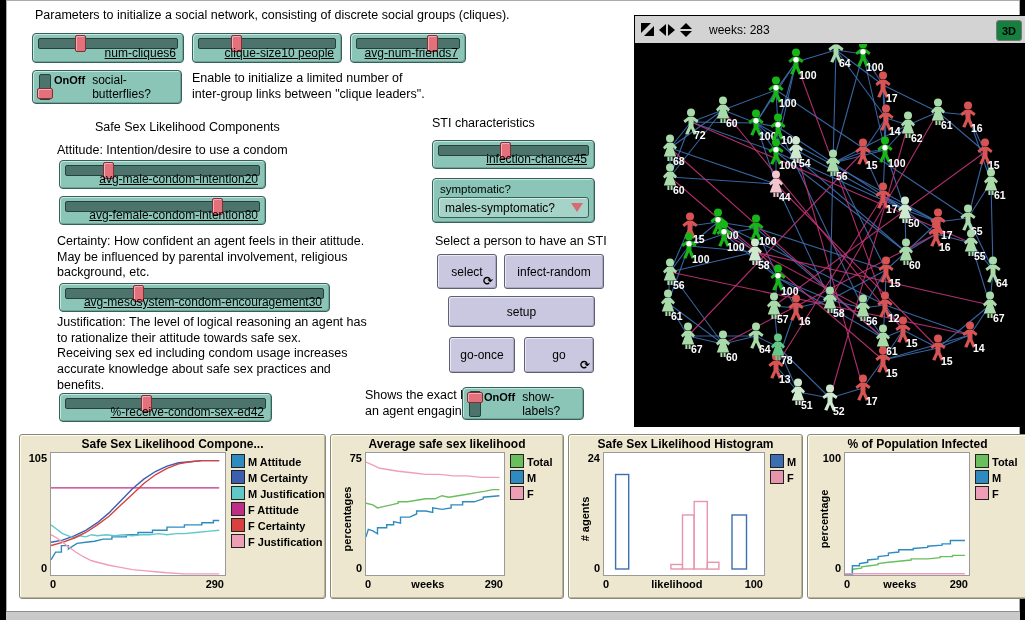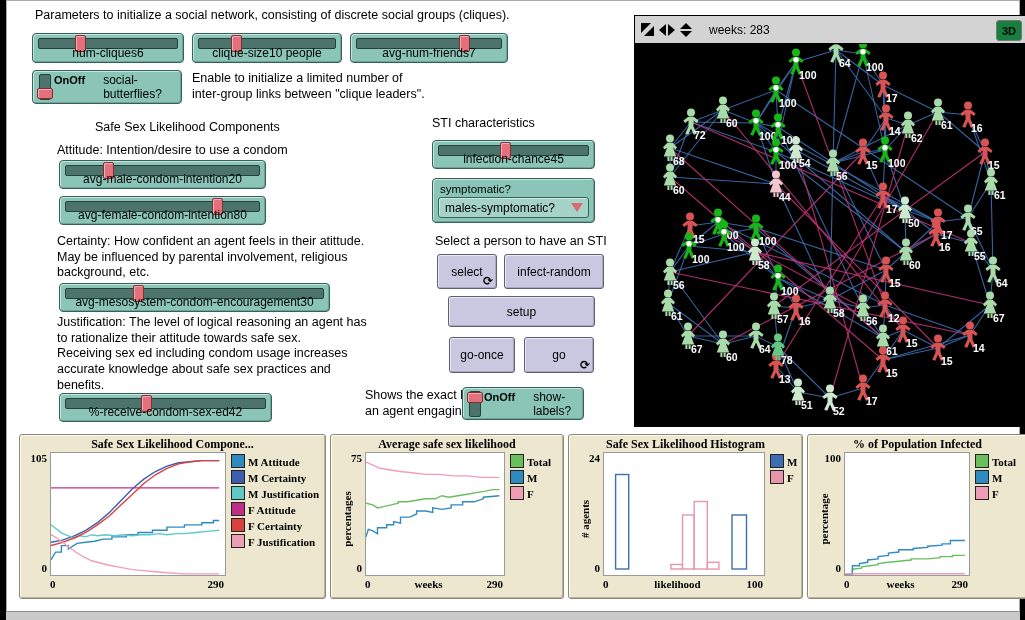--- a/index.html
+++ b/index.html
@@ -8,32 +8,32 @@
   .panel{position:absolute;left:6px;top:0;width:1014px;height:612px;background:#fff;border:1px solid #aaa;box-sizing:border-box;}
   .bottom-strip{position:absolute;left:6px;bottom:0;width:1014px;height:8px;background:#c9c9c9;border-top:1px solid #8e8e8e;}
   .note{position:absolute;font-size:12.5px;line-height:1.25;white-space:pre-line;}
 
   
   .nl-slider{position:absolute;background:#8BC5B8;border:1px solid #33625A;border-radius:4px;
       box-shadow:inset 1px 1px 0 rgba(255,255,255,.55), inset -1px -1px 0 rgba(0,0,0,.18);box-sizing:border-box;}
   .sl-track{position:absolute;left:5px;right:5px;top:4px;height:9px;background:#4D746C;border:1px solid #24413C;border-radius:2px;}
   .sl-handle{position:absolute;top:-4px;width:9px;height:15px;background:#E3717C;border:1px solid #7E2F38;border-radius:2px;
       box-shadow:inset 1px 1px 0 #F4ADB4;}
-  .sl-row{position:absolute;left:7px;right:7px;bottom:2px;display:flex;justify-content:center;font-size:12px;}
+  .sl-row{position:absolute;left:7px;right:7px;bottom:2px;display:flex;justify-content:flex-end;font-size:12px;text-decoration:underline;}
 
   .nl-switch{position:absolute;background:#8BC5B8;border:1px solid #33625A;border-radius:4px;
       box-shadow:inset 1px 1px 0 rgba(255,255,255,.55), inset -1px -1px 0 rgba(0,0,0,.18);box-sizing:border-box;
       display:flex;align-items:center;padding-left:6px;}
   .sw-slot{position:relative;width:10px;height:24px;background:#4D746C;border:1px solid #24413C;border-radius:2px;flex:none;}
   .sw-knob{position:absolute;left:-3px;width:14px;height:9px;background:#E3717C;border:1px solid #7E2F38;border-radius:2px;
       box-shadow:inset 1px 1px 0 #F4ADB4;}
   .nl-switch.on .sw-knob{top:0;}
   .nl-switch.off .sw-knob{bottom:0;}
   .sw-onoff{display:flex;flex-direction:row;justify-content:space-between;height:26px;font-size:11px;font-weight:bold;margin-left:3px;flex:none;}
-  .sw-name{font-size:12px;margin-left:18px;}
+  .sw-name{font-size:12px;margin-left:7px;}
 
   .nl-chooser{position:absolute;background:#8BC5B8;border:1px solid #33625A;border-radius:4px;
       box-shadow:inset 1px 1px 0 rgba(255,255,255,.55), inset -1px -1px 0 rgba(0,0,0,.18);box-sizing:border-box;padding:3px 5px;}
   .ch-title{font-size:11.5px;margin:1px 0 2px 2px;}
   .ch-box{position:relative;background:#A5D3C7;border:1px solid #33625A;border-radius:3px;height:19px;
       box-shadow:inset 1px 1px 0 rgba(255,255,255,.5);font-size:12px;display:flex;align-items:center;padding:0 6px;}
   .ch-arrow{position:absolute;right:5px;top:5px;width:0;height:0;border-left:6px solid transparent;border-right:6px solid transparent;
       border-top:9px solid #D96A74;}
 
   .nl-btn{position:absolute;background:#CAC8E0;border:1px solid #5F5F70;border-radius:3px;box-sizing:border-box;
@@ -45,21 +45,21 @@
   .view{position:absolute;left:627px;top:14px;width:393px;height:412px;border:1px solid #000;background:#D3D3D3;box-sizing:border-box;}
   .view-header{position:relative;height:27px;display:flex;align-items:center;padding:0 6px;border-bottom:1px solid #000;}
   .vh-icon{margin-right:5px;display:inline-flex;}
   .ticks{font-size:12px;margin-left:12px;}
   .btn3d{position:absolute;right:4px;top:4px;width:24px;height:19px;background:#15803d;border:1px solid #777;border-radius:3px;
       font-size:11px;font-weight:bold;display:flex;align-items:center;justify-content:center;}
   #world{display:block;background:#000;width:391px;height:383px;}
 
   
   .plot{position:absolute;background:#ECE7CE;border:1px solid #8A8878;border-radius:3px;box-sizing:border-box;
-      box-shadow:inset 1px 1px 0 #FFFDF0, inset -1px -1px 0 #B9B49A;padding:2px 4px;font-family:Liberation Serif, serif;}
+      box-shadow:inset 1px 1px 0 #FFFDF0, inset -1px -1px 0 #B9B49A;padding:2px 4px;}
   .plot-title{font-size:12px;font-weight:bold;text-align:center;height:15px;overflow:hidden;}
   .plot-body{display:flex;}
   .ycol{position:relative;flex:none;}
   .ymax,.ymin{position:absolute;right:3px;font-size:11px;font-weight:bold;}
   .ymax{top:0;} .ymin{bottom:0;}
   .ylab{position:absolute;left:-28px;top:50%;width:80px;text-align:center;font-size:11px;font-weight:bold;
       transform:rotate(-90deg) translateX(0);transform-origin:50% 50%;}
   .parea{background:#fff;border:1px solid #9a9a9a;flex:none;}
   .legend{flex:none;padding-left:5px;padding-top:2px;}
   .leg-item{display:flex;align-items:flex-end;margin-bottom:2px;font-size:11px;font-weight:bold;}
@@ -85,21 +85,21 @@
     </div>
     <div class="nl-slider" style="left:185px;top:32px;width:150px;height:30px;">
       <div class="sl-track">
           <div class="sl-handle" style="left: calc(27% - 5px);"></div>
         </div>
       <div class="sl-row">
           <span>clique-size</span>
           <span>10 people</span>
         </div>
     </div>
-    <div class="nl-slider" style="left:343px;top:32px;width:158px;height:30px;">
+    <div class="nl-slider" style="left:343px;top:32px;width:116px;height:30px;">
       <div class="sl-track">
           <div class="sl-handle" style="left: calc(74% - 5px);"></div>
         </div>
       <div class="sl-row">
           <span>avg-num-friends</span>
           <span>7</span>
         </div>
     </div>
 
     <div class="nl-switch off" style="left:25px;top:69px;width:150px;height:34px;">

